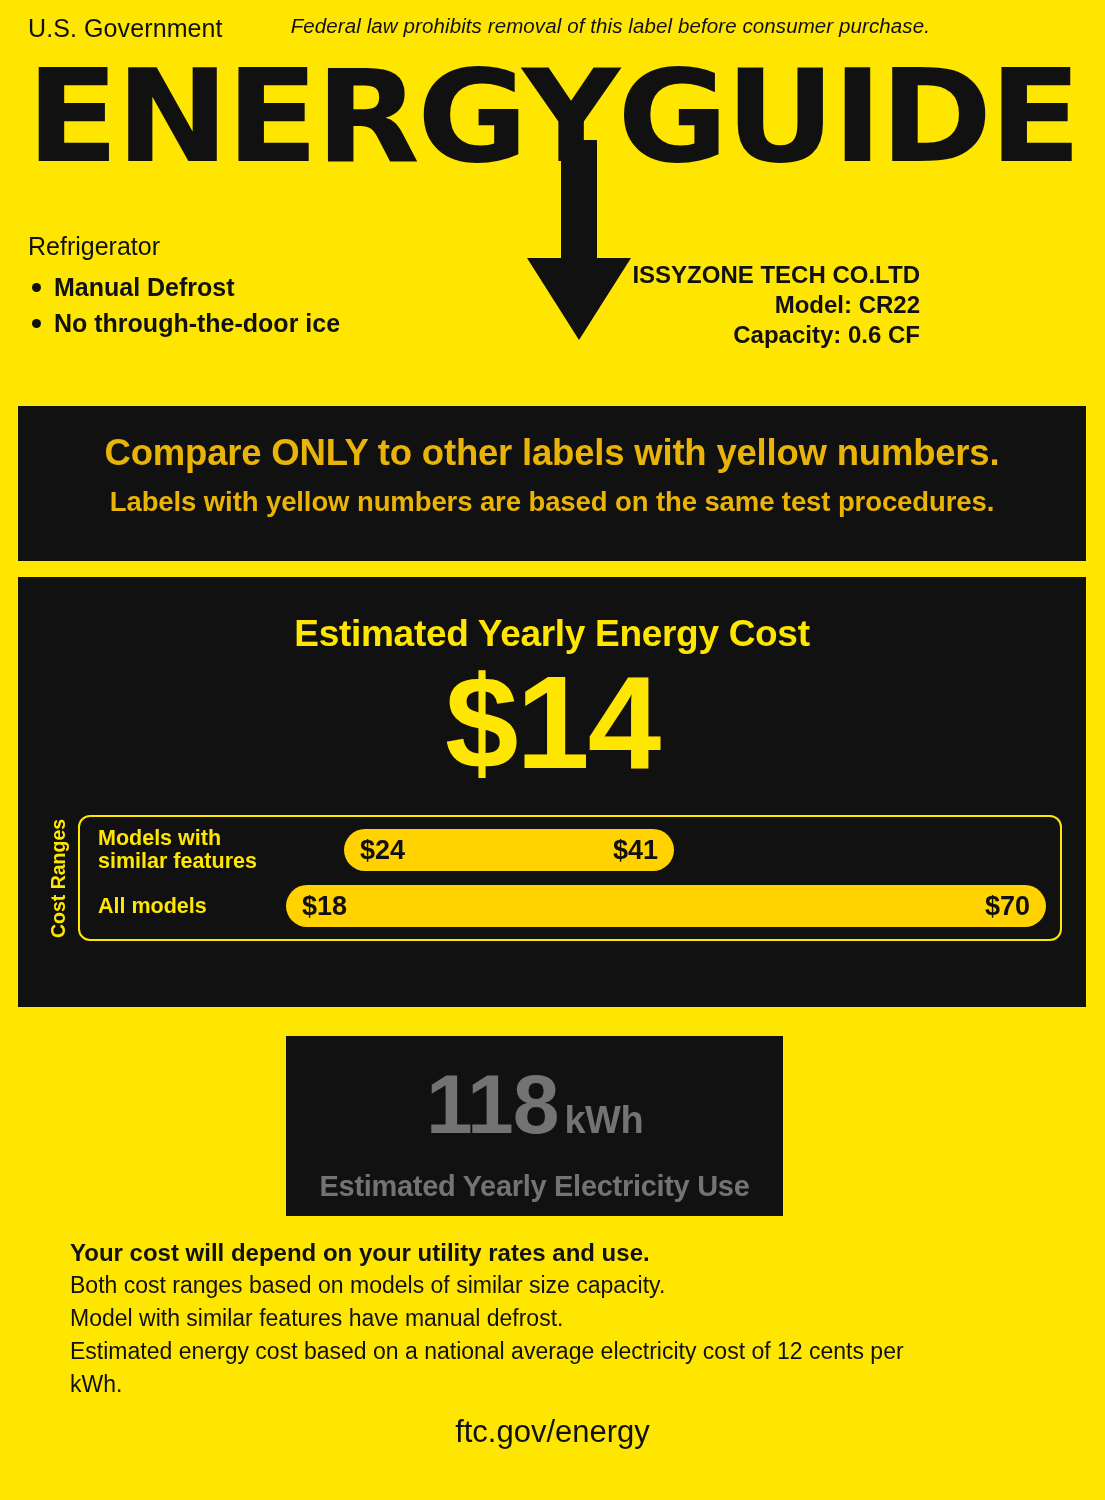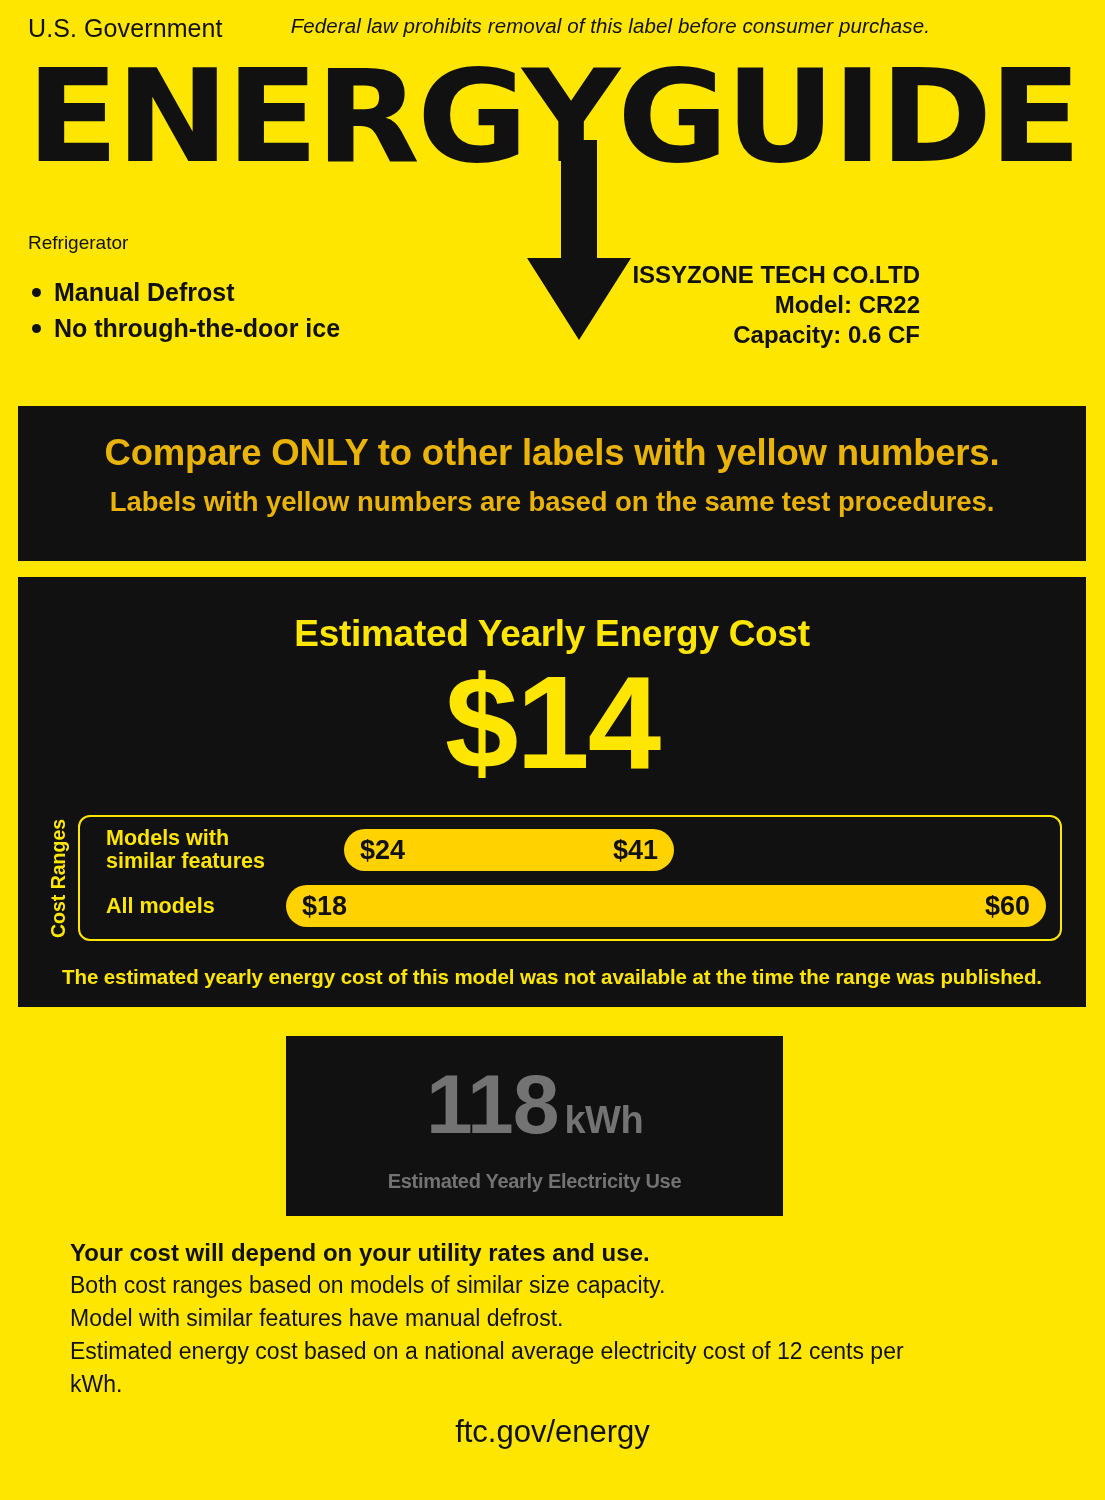--- a/index.html
+++ b/index.html
@@ -73,22 +73,22 @@
   }
 
   
   .product {
     position: absolute;
     top: 232px;
     left: 28px;
     width: 420px;
   }
   .product-type {
-    font-size: 19px;
-    margin-bottom: 20px;
+    font-size: 25px;
+    margin-bottom: 8px;
   }
   .features {
     margin: 0;
     padding-left: 26px;
     list-style: none;
   }
   .features li {
     font-size: 25px;
     font-weight: bold;
     line-height: 36px;
@@ -203,21 +203,21 @@
   .range-row {
     position: absolute;
     left: 14px;
     right: 14px;
     height: 44px;
   }
   .range-row.similar { top: 12px; }
   .range-row.all { top: 68px; }
   .range-caption {
     position: absolute;
-    left: 12px;
+    left: 4px;
     top: 0;
     width: 190px;
     font-size: 21.5px;
     font-weight: bold;
     line-height: 23px;
   }
   .range-caption.two-line { top: -2px; }
   .range-caption.one-line { top: 10px; }
   .bar {
     position: absolute;
@@ -279,21 +279,21 @@
     letter-spacing: -1px;
   }
   .kwh-unit {
     font-size: 38px;
     font-weight: bold;
     vertical-align: baseline;
     margin-left: 6px;
     letter-spacing: -0.5px;
   }
   .kwh-caption {
-    font-size: 20px;
+    font-size: 29px;
     font-weight: bold;
     margin-top: 4px;
     letter-spacing: -0.3px;
   }
 
   
   .notes {
     position: absolute;
     top: 1236px;
     left: 70px;
@@ -374,28 +374,27 @@
           <div class="bar similar-bar">
             <span class="low">$24</span>
             <span class="high">$41</span>
           </div>
         </div>
 
         <div class="range-row all">
           <div class="range-caption one-line">All models</div>
           <div class="bar all-bar">
             <span class="low">$18</span>
-            <span class="high">$60</span>
+            <span class="high">$70</span>
           </div>
         </div>
 
       </div>
     </div>
 
-    <div class="cost-footnote">The estimated yearly energy cost of this model was not available at the time the range was published.</div>
   </div>
 
   <div class="kwh-panel">
     <div class="kwh-value">
       <span>118</span><span class="kwh-unit">kWh</span>
     </div>
     <div class="kwh-caption">Estimated Yearly Electricity Use</div>
   </div>
 
   <div class="notes">

